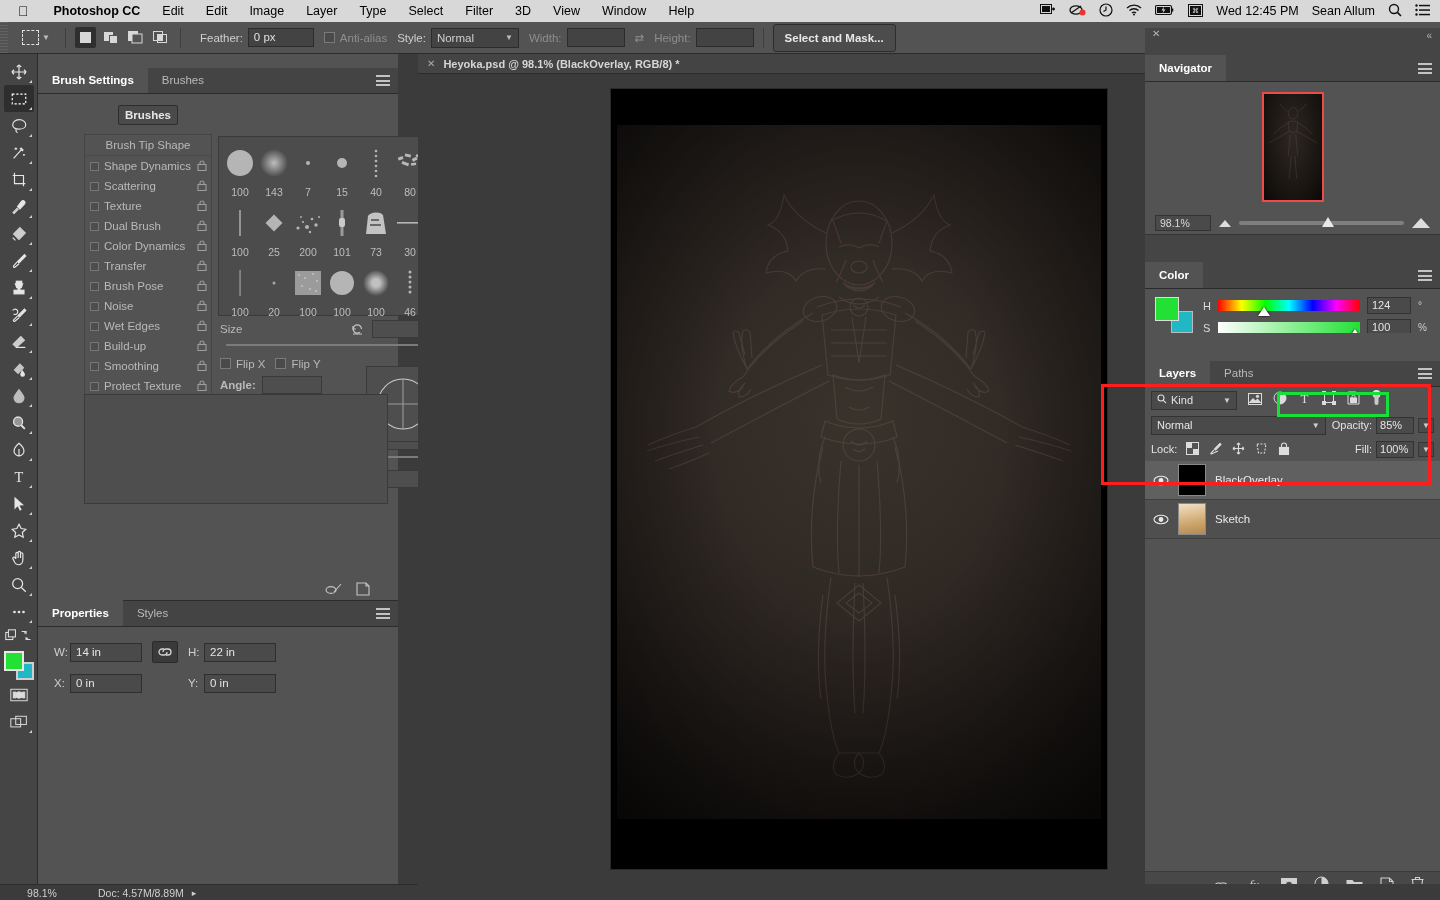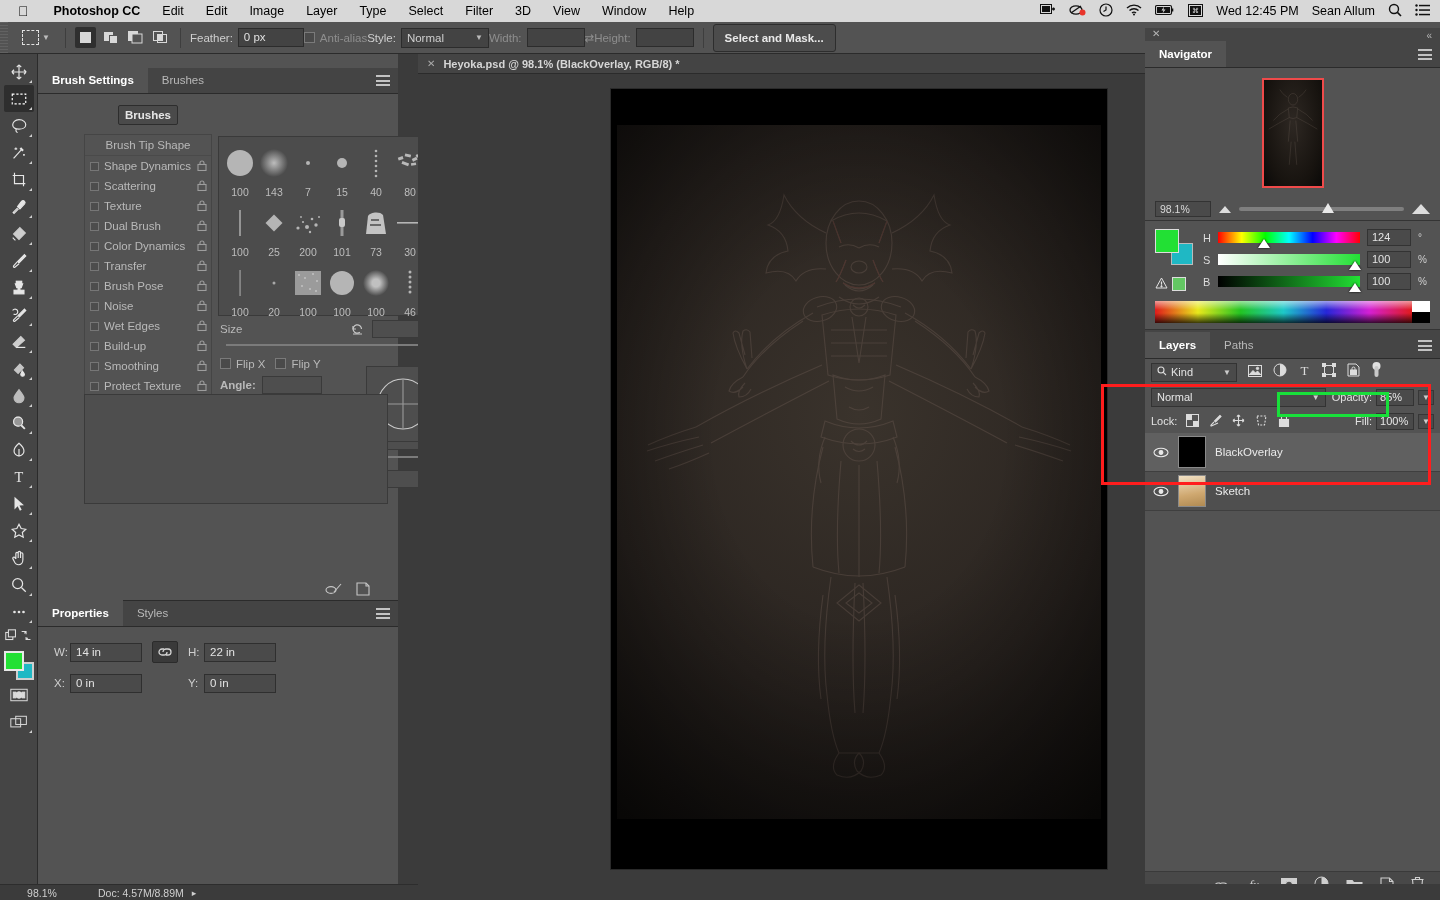--- a/index.html
+++ b/index.html
@@ -40,21 +40,21 @@
   .sep { width:1px; height:20px; background:#3e3e3e; margin:0 9px; }
   .selmodes { display:flex; gap:4px; align-items:center; }
   .selmode { width:21px;height:21px; display:flex;align-items:center;justify-content:center;
              border-radius:2px;}
   .selmode.active { background:#2f2f2f; }
   .sq { width:11px;height:11px;background:#d8d8d8; }
   .sq2 { position:relative; width:14px; height:12px; }
   .sq2 i { position:absolute; width:9px;height:9px; background:#d8d8d8; }
   .sq2 i:nth-child(1){ left:0; top:0;}
   .sq2 i:nth-child(2){ left:5px; top:3px; background:#d8d8d8; border:1px solid #535353;}
-  .lbl { margin-left:0; }
+  .lbl { margin-left:10px; }
   .fld { background:#434343; border:1px solid #2c2c2c; height:19px; color:#e0e0e0;
          font-size:11.5px; padding:0 5px; line-height:17px; margin-left:5px; }
   .fld.w60 { width:58px; }
   .fld.w66 { width:66px; }
   .fld.empty { color:#888; }
   .cb { width:11px;height:11px;border:1px solid #7a7a7a;background:#4a4a4a;display:inline-block;
         vertical-align:-1px; margin-right:5px;}
   .dim { color:#8e8e8e; }
   .selbox { background:#434343; border:1px solid #2c2c2c; height:20px; width:88px;
             display:flex;align-items:center; justify-content:space-between; padding:0 5px;
@@ -172,21 +172,21 @@
   .art .vign { position:absolute; inset:0;
      background: radial-gradient(ellipse 85% 75% at 50% 45%, rgba(0,0,0,0) 35%, rgba(0,0,0,.75) 100%); }
 
   
   .rightdock { position:absolute; right:0; top:28px; width:295px; bottom:0;
                background:#454545; }
   .rd-closex { position:absolute; left:7px; top:0px; font-size:10px; color:#b5b5b5; }
   .rd-collapse { position:absolute; right:8px; top:2px; font-size:10px; color:#b5b5b5; }
   .rpanel { background:#535353; border-bottom:1px solid #343434; position:relative; }
   .rtab { height:26px; background:#454545; display:flex; align-items:flex-end; position:relative;
-          border-bottom:1px solid #2b2b2b;}
+          border-bottom:1px solid #2b2b2b;margin-top:28px;}
   .rtab .tab { height:26px; }
 
   .nav-thumb-area { height:130px; background:#535353; display:flex; align-items:center;
                     justify-content:center; }
   .nav-thumb { width:62px; height:110px; border:2px solid #ef4a4a; position:relative;
                background: radial-gradient(ellipse at 50% 40%, #2e2823 0%, #17130f 70%, #0a0908 100%); }
   .nav-thumb svg { position:absolute; inset:0; width:100%;height:100%; opacity:.35; }
   .nav-foot { height:22px; display:flex; align-items:center; gap:8px; padding:0 10px;
               font-size:11px; color:#d9d9d9; }
   .nav-zoomfield { background:#4a4a4a; border:1px solid #333; width:56px; height:16px;
@@ -1136,20 +1136,28 @@
         <span class="nav-zoomfield">98.1%</span>
         <span class="mtn"></span>
         <span class="zoom-slider">
             <i class="zoom-knob"></i>
           </span>
         <span class="mtn big"></span>
       </div>
     </div>
 
     <div class="rpanel">
+      <div class="rtab">
+        <div class="tab active">Color</div>
+        <span class="hamb">
+            <i></i>
+            <i></i>
+            <i></i>
+          </span>
+      </div>
       <div class="color-body">
         <div style="display:flex;">
           <div style="width:48px;">
             <div class="colswatch">
               <i class="b" style="background:#1fb8c4"></i>
               <i class="f" style="background:#22e034"></i>
             </div>
             <div style="display:flex;align-items:center;gap:4px;margin-top:8px;">
               <span>
                 <svg width="13" height="12" viewBox="0 0 13 12" fill="none" stroke="#e3e3e3" stroke-width="1">

